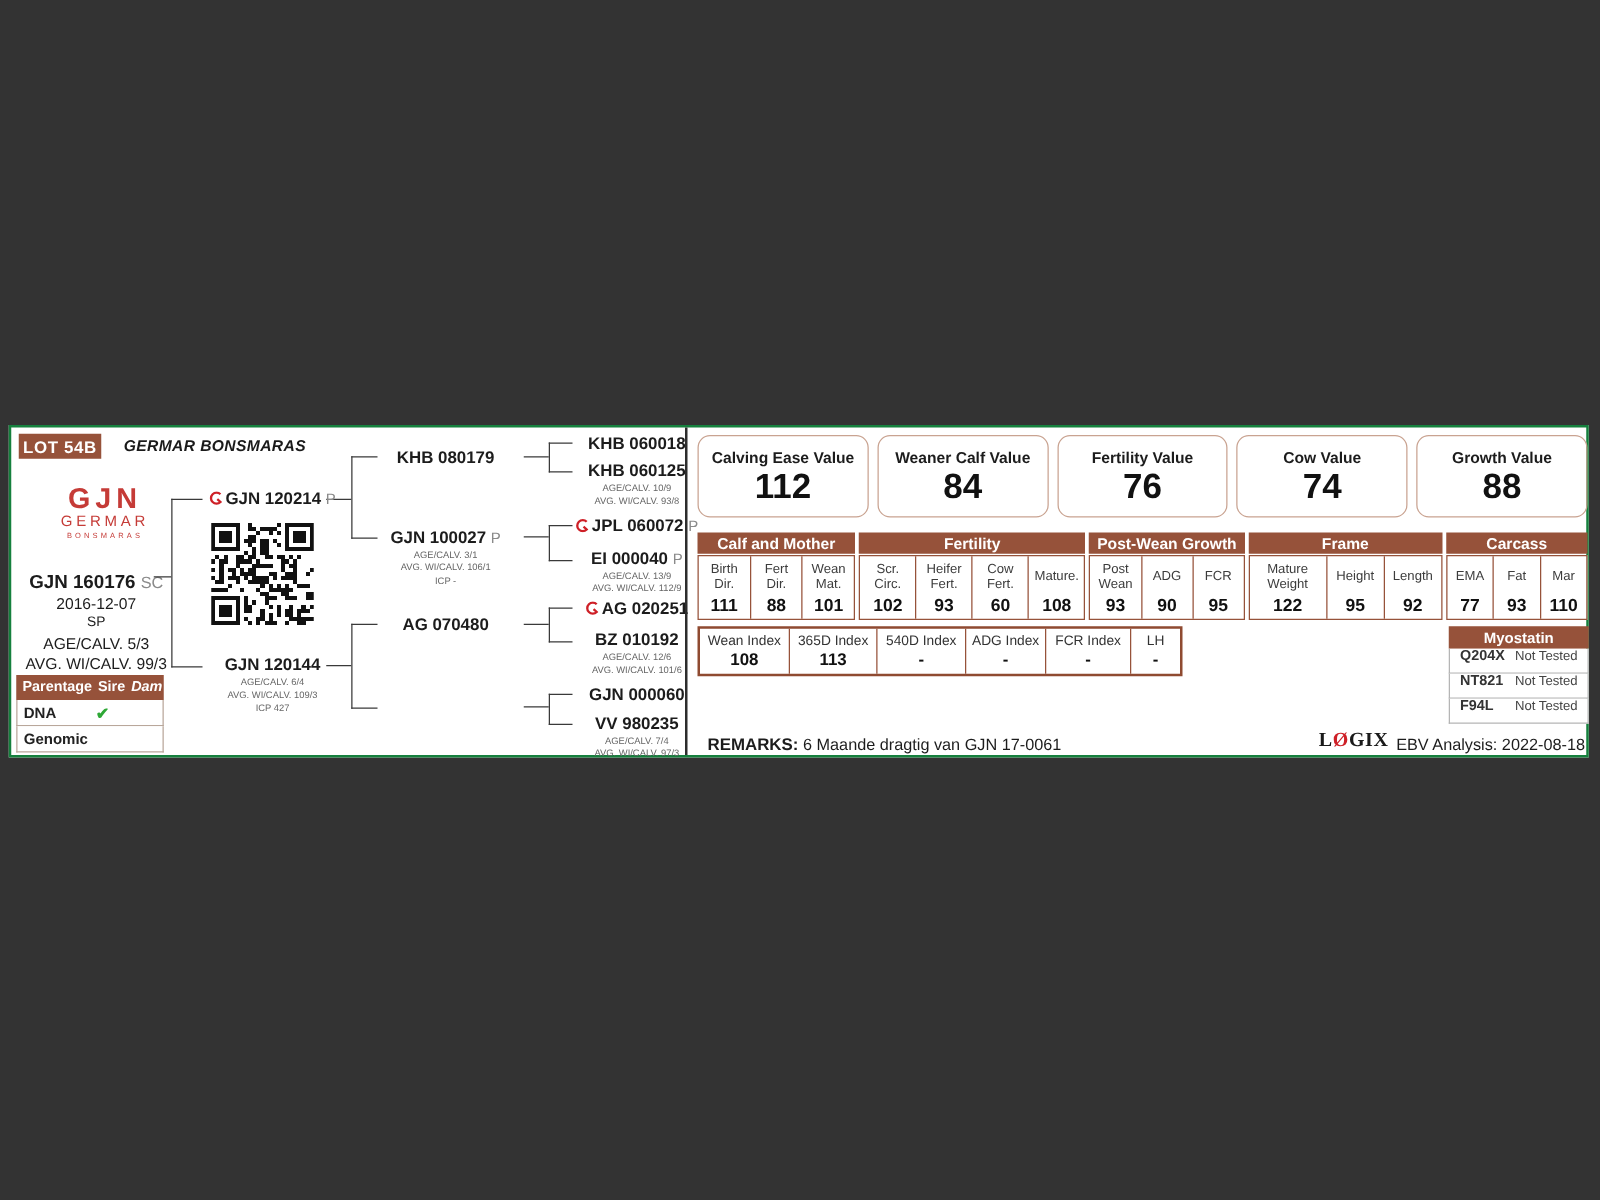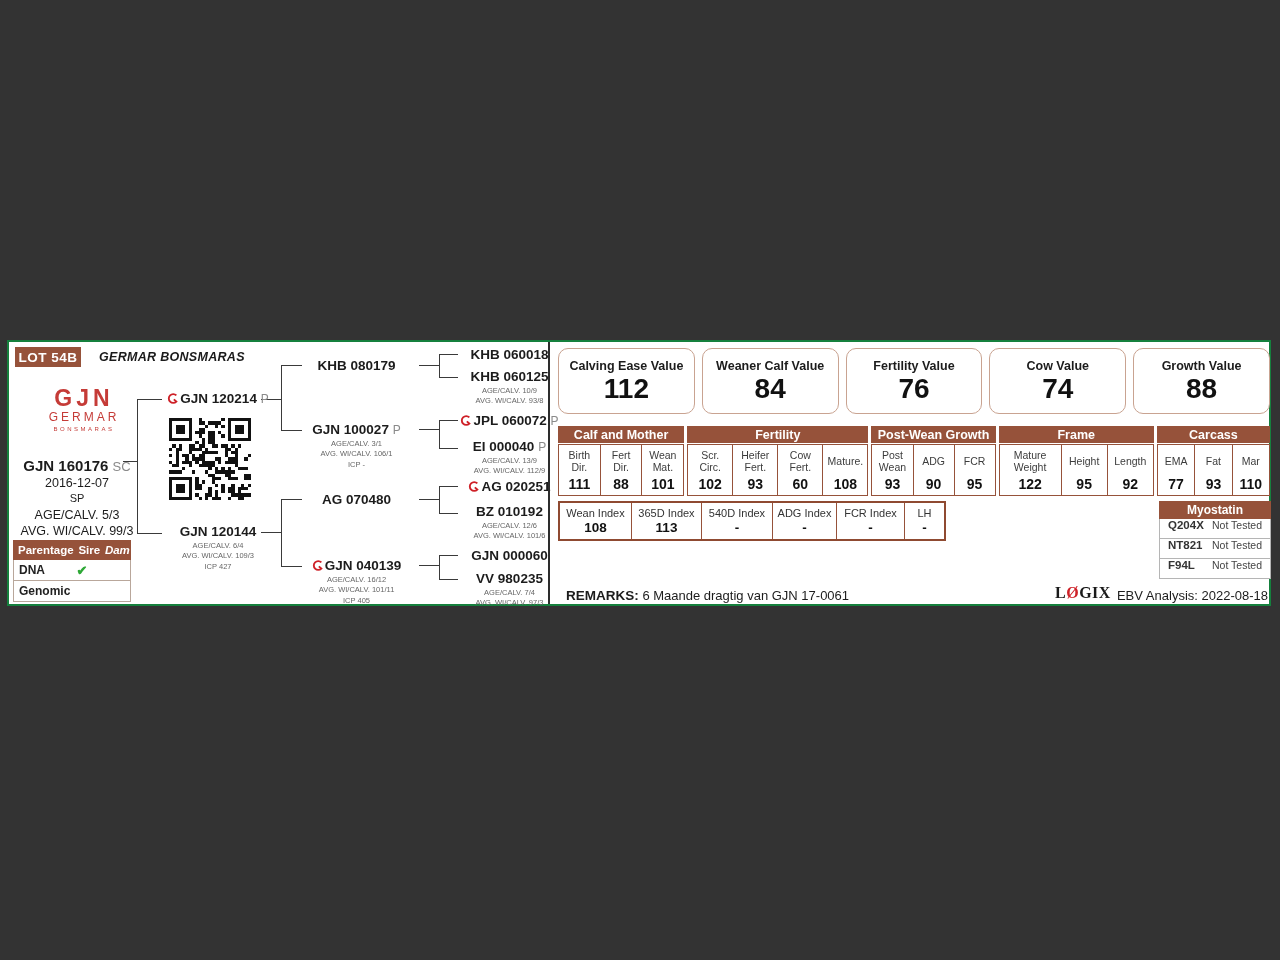--- a/index.html
+++ b/index.html
@@ -350,28 +350,20 @@
   </div>
   <div class="pnode" style="left:285px;top:80px;width:125px;">
     <div class="pname"><span>GJN 100027</span> <span class="sfx">P</span></div>
     <div class="pline">AGE/CALV. 3/1</div>
     <div class="pline">AVG. WI/CALV. 106/1</div>
     <div class="pline">ICP -</div>
   </div>
   <div class="pnode" style="left:285px;top:150px;width:125px;">
     <div class="pname"><span>AG 070480</span></div>
   </div>
-  <div class="pnode" style="left:285px;top:216px;width:125px;">
-    <div class="pname"><svg class="brand-icon" viewBox="0 0 10 10">
-          <path d="M8.5 2.2 A4 4 0 1 0 8.5 7.8 L6.2 5.8" stroke="#CE2027" fill="none" stroke-width="1.7"></path>
-        </svg><span>GJN 040139</span></div>
-    <div class="pline">AGE/CALV. 16/12</div>
-    <div class="pline">AVG. WI/CALV. 101/11</div>
-    <div class="pline">ICP 405</div>
-  </div>
   <div class="pnode" style="left:443px;top:5px;width:115px;">
     <div class="pname"><span>KHB 060018</span></div>
   </div>
   <div class="pnode" style="left:443px;top:27px;width:115px;">
     <div class="pname"><span>KHB 060125</span></div>
     <div class="pline">AGE/CALV. 10/9</div>
     <div class="pline">AVG. WI/CALV. 93/8</div>
   </div>
   <div class="pnode" style="left:443px;top:71px;width:115px;">
     <div class="pname"><svg class="brand-icon" viewBox="0 0 10 10">

